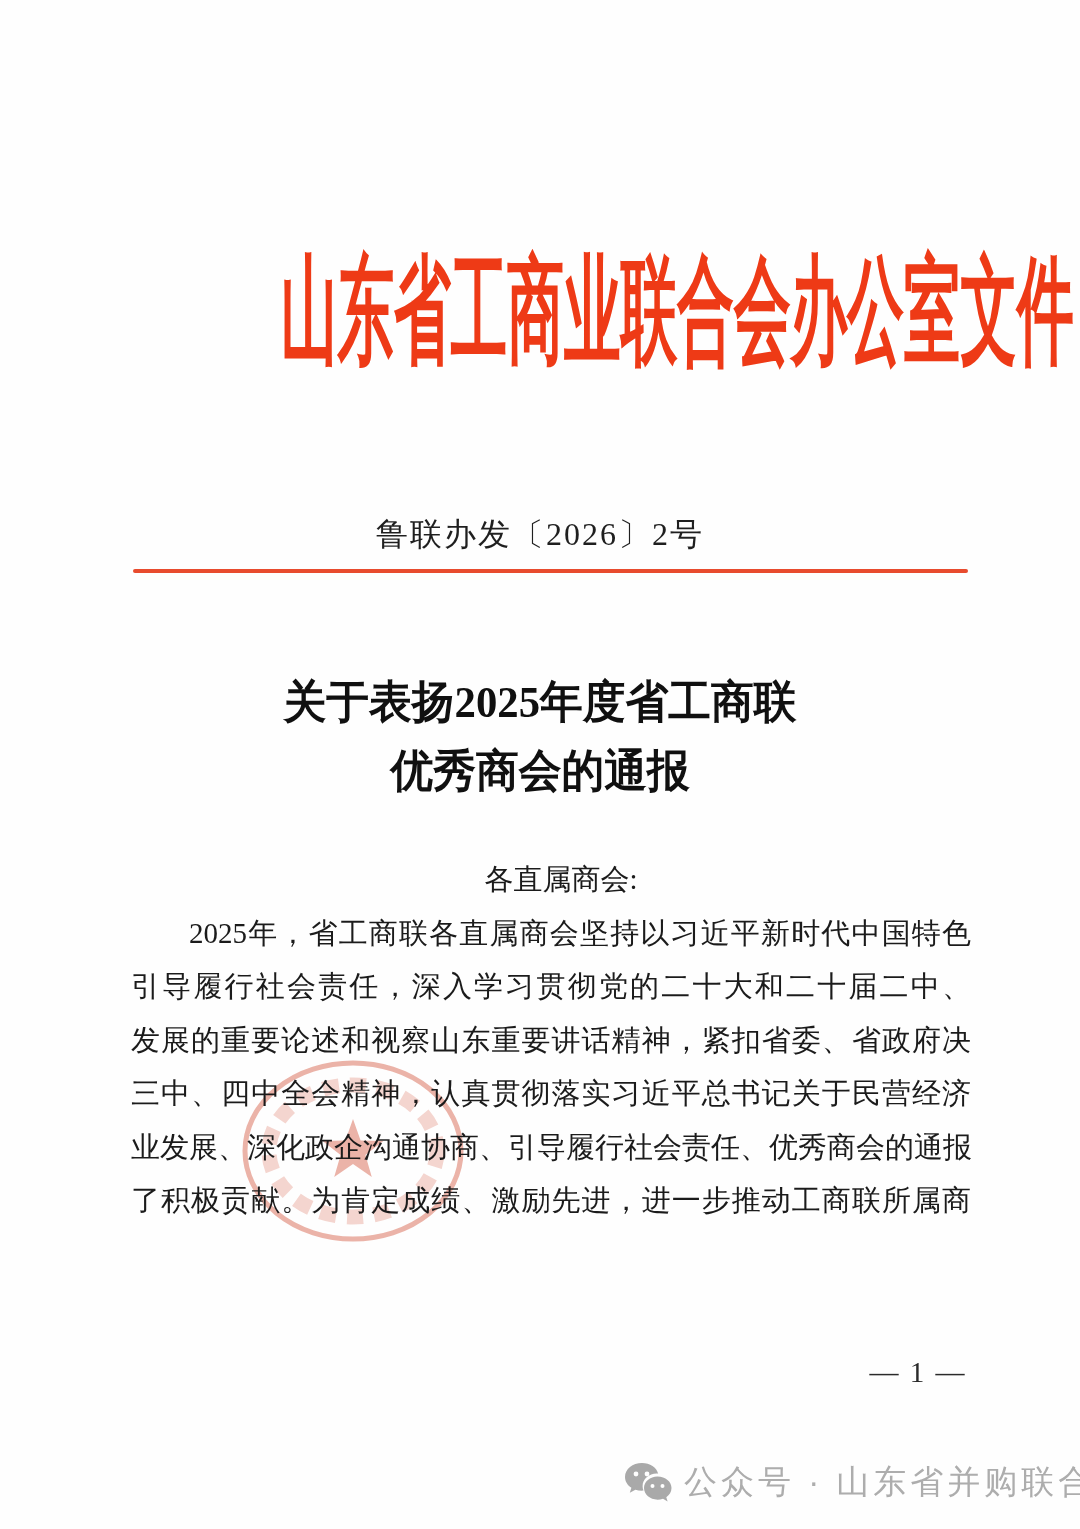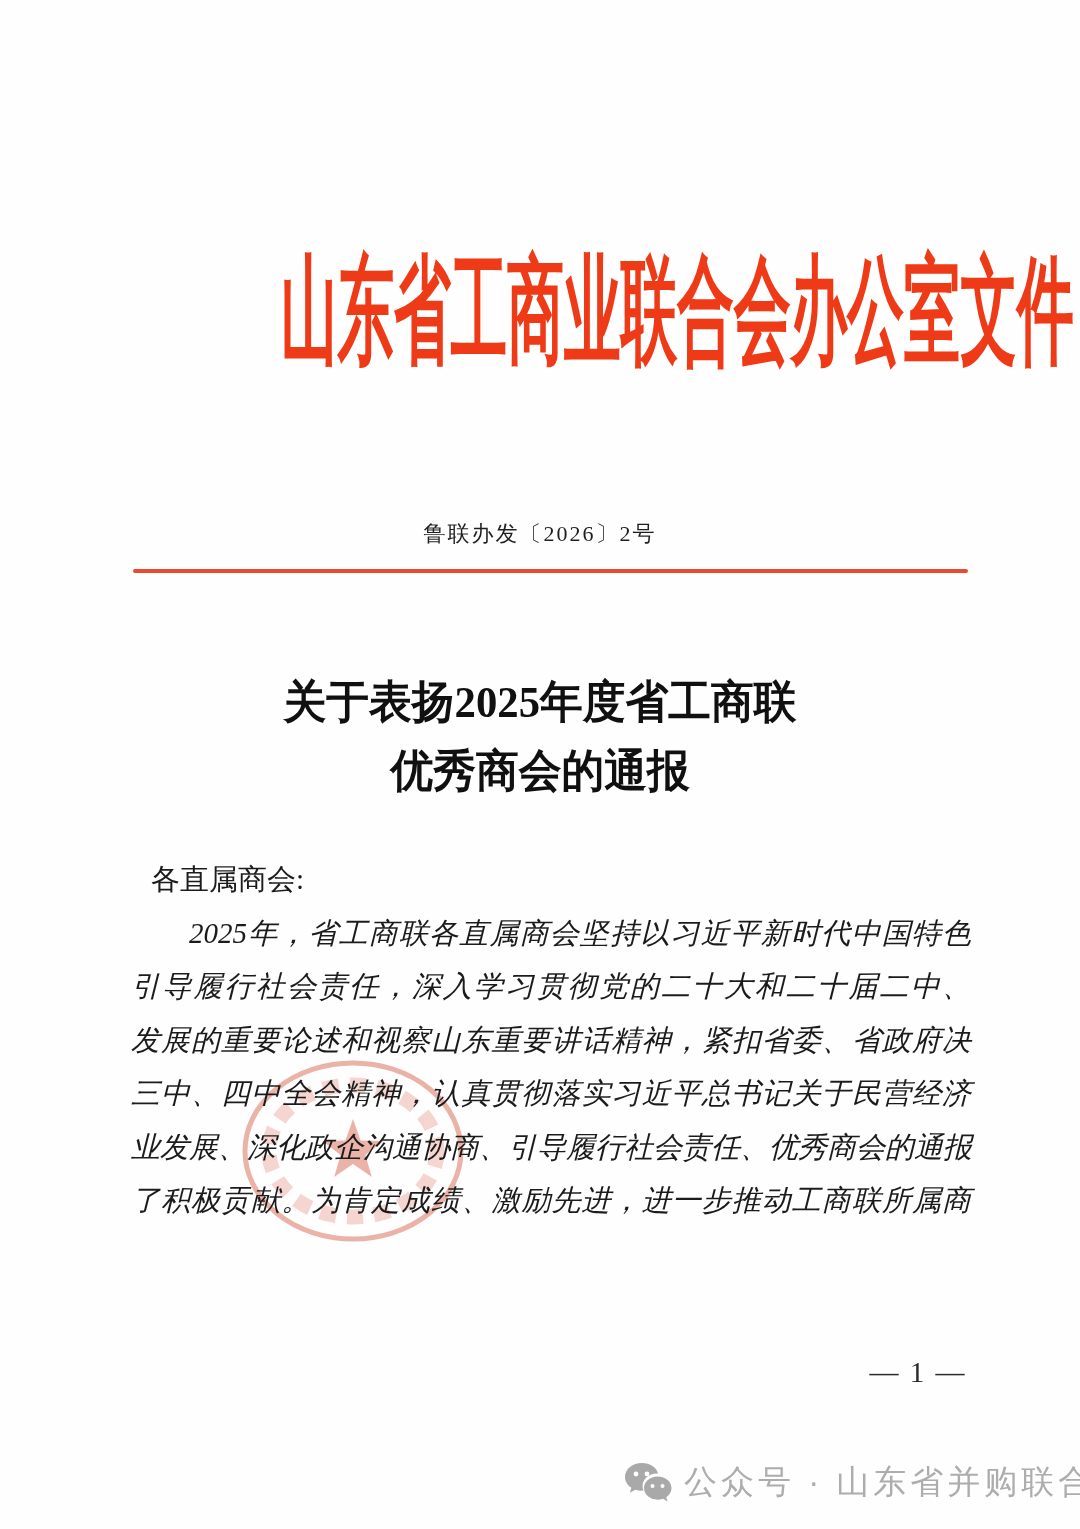--- a/index.html
+++ b/index.html
@@ -30,21 +30,21 @@
     transform-origin: 50% 50%;
   }
 
   
   .doc-number {
     position: absolute;
     top: 512px;
     left: 0;
     width: 1080px;
     text-align: center;
-    font-size: 22px;
+    font-size: 32px;
     line-height: 44px;
     color: #1f1f1f;
     letter-spacing: 2px;
   }
 
   
   .red-divider {
     position: absolute;
     top: 569px;
     left: 133px;
@@ -76,30 +76,29 @@
     top: 853px;
     left: 131px;
     width: 840px;
     font-size: 29px;
     line-height: 53.5px;
     color: #1b1b1b;
     z-index: 2;
   }
   .body-text .salutation {
     height: 53.5px;
-    text-align: left;
+    text-align: center;
     margin-left: 20px;
   }
   .body-text .line {
     height: 53.5px;
     text-align: justify;
     text-align-last: justify;
     word-break: break-all;
     white-space: nowrap;
-    font-style: italic;
   }
   .body-text .indent { text-indent: 58px; }
 
   
   .seal {
     position: absolute;
     left: 238px;
     top: 1056px;
     width: 230px;
     height: 190px;

